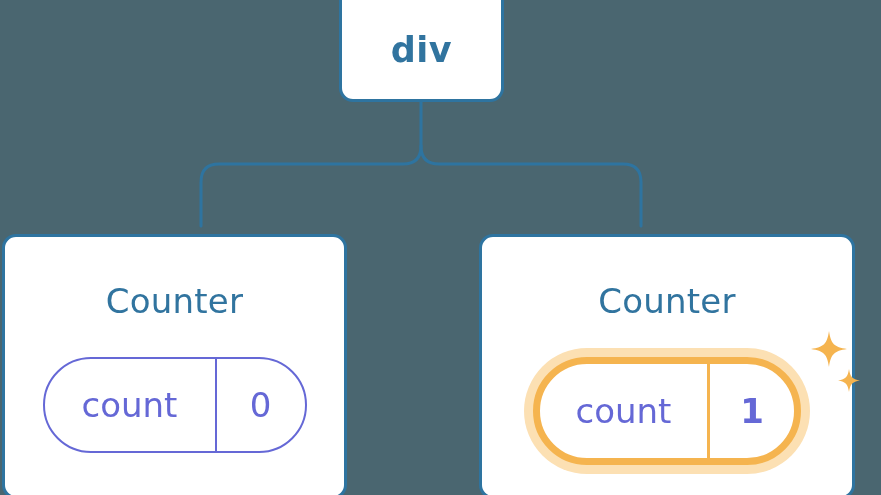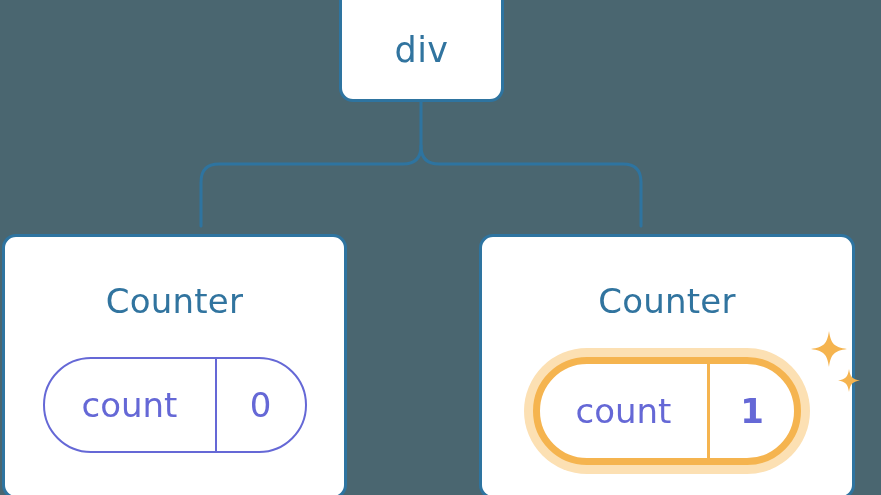--- a/index.html
+++ b/index.html
@@ -50,20 +50,21 @@
     width: 165px;
     height: 120px;
     justify-content: center;
   }
   .node-root .node-title {
     font-size: 35px;
     color: #31749f;
     letter-spacing: 0.5px;
     line-height: 1;
     margin-top: 16px;
+    font-weight: bold;
   }
 
   
   .node-child {
     top: 234px;
     height: 265px;
     padding-top: 44px;
   }
   .node-child.left  { left: 2px;   width: 345px; }
   .node-child.right { left: 479px; width: 376px; }

